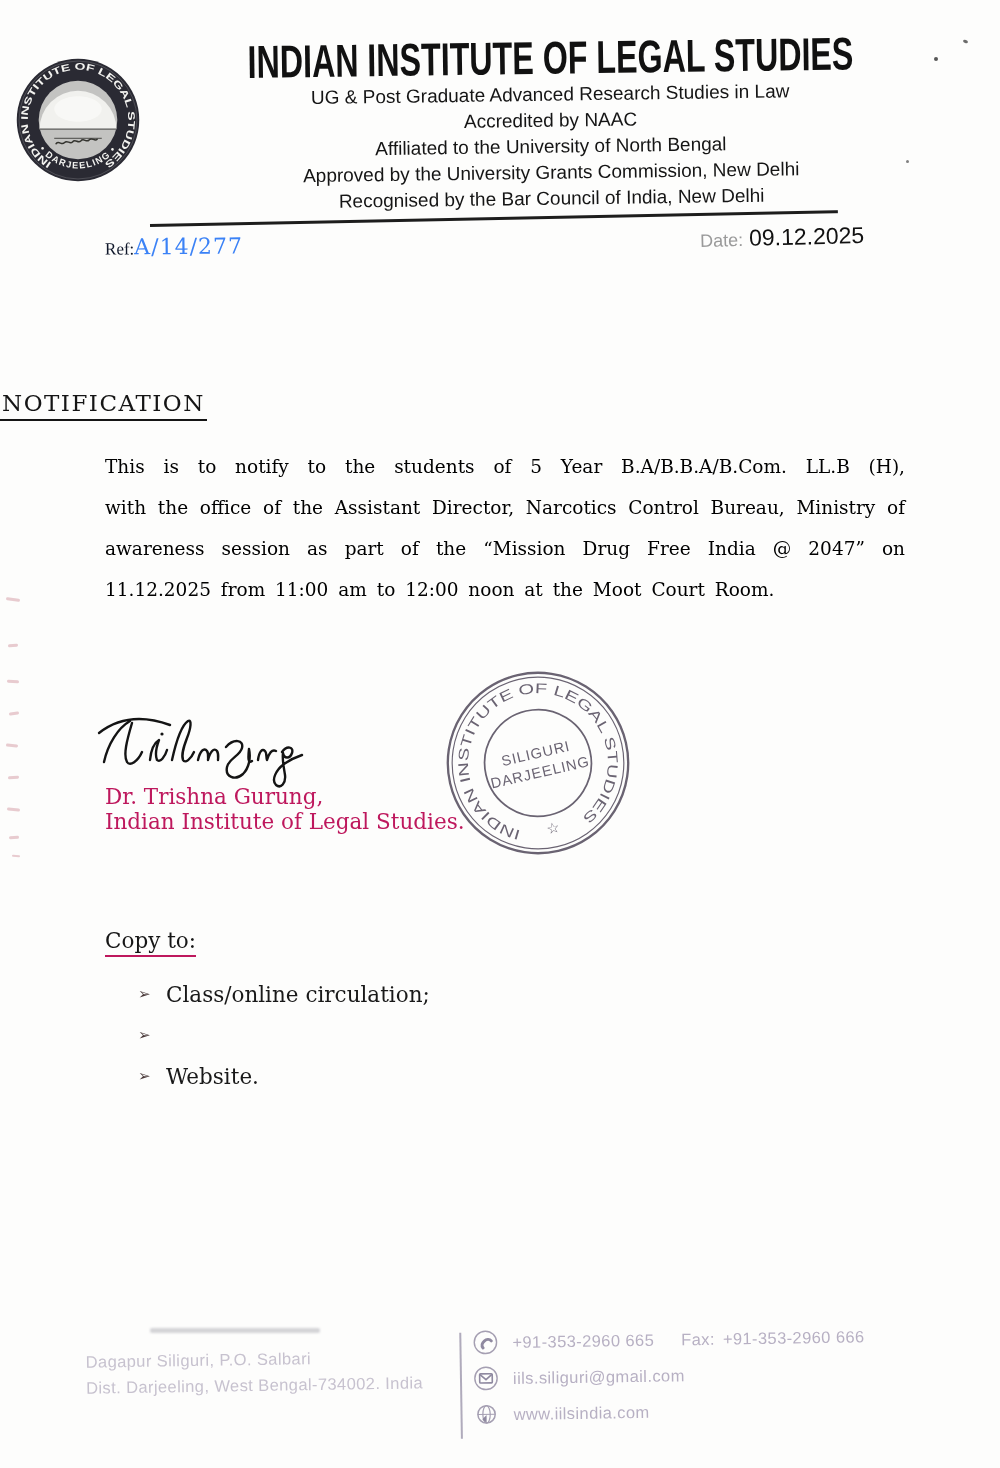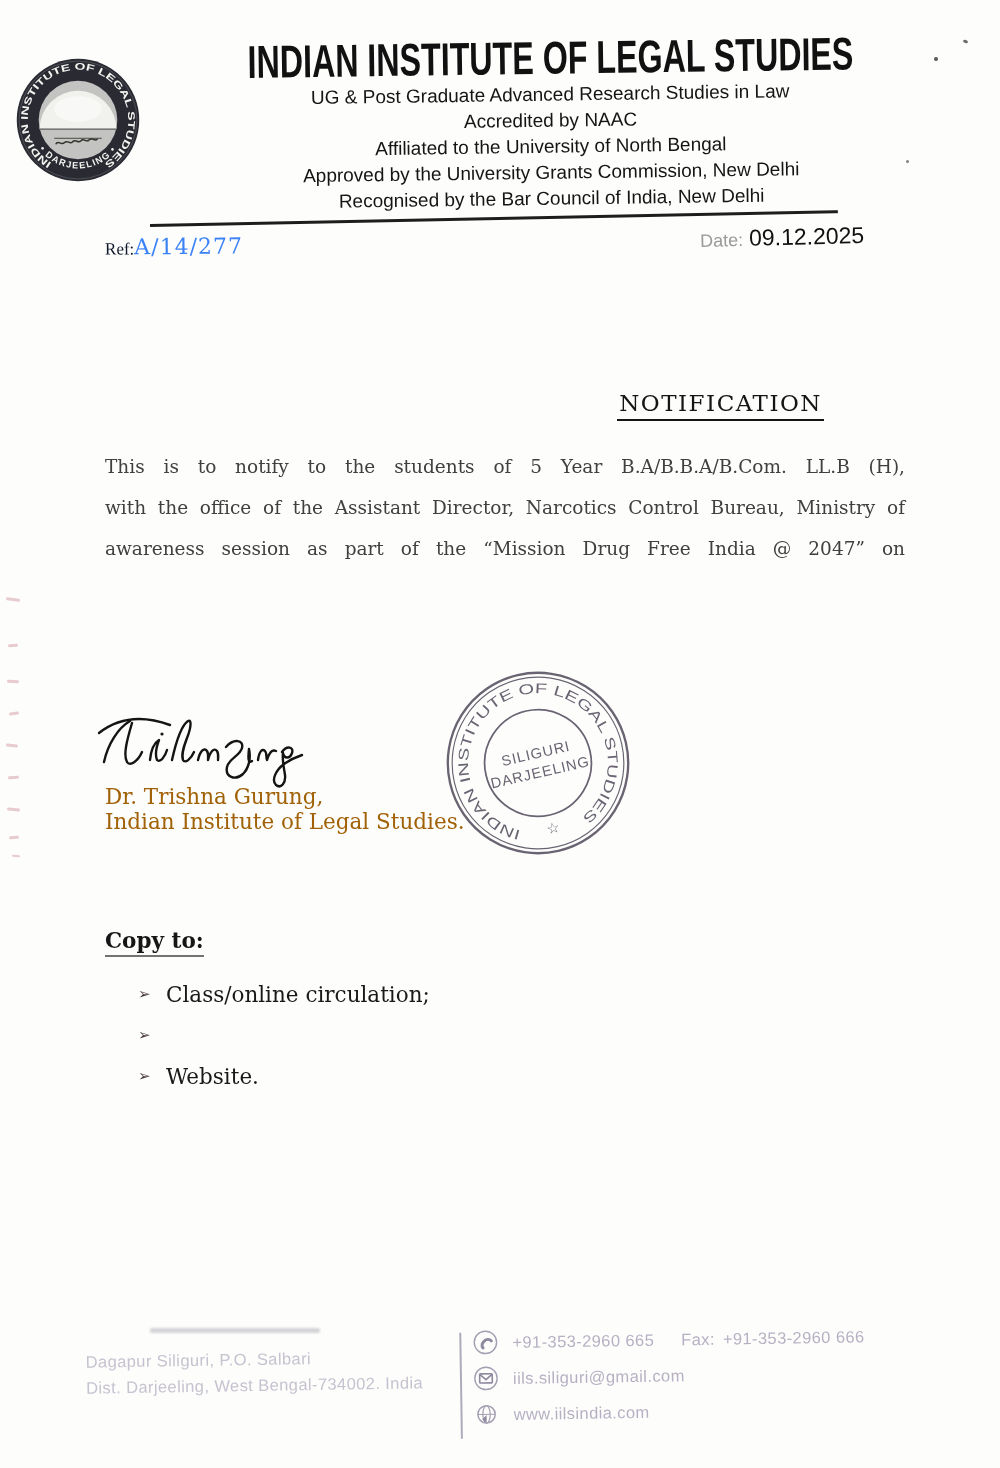--- a/index.html
+++ b/index.html
@@ -19,37 +19,37 @@
 
   
   .refline{left:105px;top:234px;transform:rotate(-0.5deg);}
   .refline .lbl{font-family:Liberation Serif, serif;font-size:17px;color:#0f172a;}
   .refline .val{font-size:22px;color:#3b82f6;margin-left:0;letter-spacing:1px;}
   .dateline{left:700px;top:224px;transform:rotate(-1.4deg);}
   .dateline .lbl{font-family:"Liberation Sans", sans-serif;font-size:18px;color:#9a9a9a;}
   .dateline .val{font-family:"Liberation Sans", sans-serif;font-size:23px;color:#111;margin-left:6px;}
 
   
-  .notif-head{left:0;top:390px;width:824px;text-align:right;}
+  .notif-head{left:0;top:390px;width:824px;text-align:left;}
   .notif-head span{display:inline-block;font-size:23px;letter-spacing:1.5px;color:#151515;
     border-bottom:2.5px solid #151515;padding:0 2px 3px 2px;}
-  .body-text{left:105px;top:446px;width:800px;font-size:18.5px;color:#404040;word-spacing:4px;}
+  .body-text{left:105px;top:446px;width:800px;font-size:18.5px;color:#000000;word-spacing:4px;}
   .body-line{height:41px;line-height:41px;text-align:justify;text-align-last:justify;white-space:normal;}
   .body-line.last{text-align-last:left;}
 
   
   .sig-svg{left:96px;top:700px;}
-  .sig-block{left:105px;top:784px;font-size:21.5px;line-height:25px;color:#a16207;}
+  .sig-block{left:105px;top:784px;font-size:21.5px;line-height:25px;color:#be185d;}
 
   
   .stamp{left:441px;top:666px;width:194px;height:194px;transform:rotate(-13deg);opacity:0.82;}
 
   
   .copyto-head{left:105px;top:928px;font-size:21.5px;color:#161616;}
-  .copyto-head span{border-bottom:2px solid #737373;padding-bottom:2px;font-weight:bold;}
+  .copyto-head span{border-bottom:2px solid #be185d;padding-bottom:2px;}
   .copy-items{left:138px;top:974px;font-size:21.5px;color:#191919;}
   .copy-row{height:41px;line-height:41px;display:flex;align-items:center;}
   .copy-bullet{font-family:"DejaVu Sans", sans-serif;font-size:15px;color:#4a3a3a;width:28px;}
 
   
   .footer{left:0;top:1320px;width:1000px;height:148px;transform:rotate(-0.9deg);transform-origin:left top;}
   .addr{position:absolute;left:85px;top:30px;font-family:"Liberation Sans", sans-serif;
     font-size:16.5px;line-height:26px;color:#c7c2cf;letter-spacing:0.4px;}
   .fdivider{position:absolute;left:459px;top:20px;width:1.6px;height:106px;background:#a29cb0;opacity:0.85;}
   .contact{position:absolute;left:472px;top:12px;}
@@ -110,20 +110,21 @@
   </div>
 
   <div class="abs notif-head">
     <span>NOTIFICATION</span>
   </div>
 
   <div class="abs body-text">
     <div class="body-line">This is to notify to the students of 5 Year B.A/B.B.A/B.Com. LL.B (H),</div>
     <div class="body-line">with the office of the Assistant Director, Narcotics Control Bureau, Ministry of</div>
     <div class="body-line">awareness session as part of the “Mission Drug Free India @ 2047” on</div>
+    <div class="body-line last">11.12.2025 from 11:00 am to 12:00 noon at the Moot Court Room.</div>
   </div>
 
   <svg class="abs sig-svg" width="210" height="95" viewBox="0 0 210 95">
     <g stroke="#141414" stroke-width="2.4" fill="none" stroke-linecap="round" stroke-linejoin="round">
       <path d="M8,62 C12,44 22,28 34,21 M3,33 C26,15 52,17 74,25"></path>
       <path d="M36,23 C31,40 27,55 31,62 C34,67 42,61 46,52 M54,60 C55,50 58,43 63,40 C60,48 59,55 61,60 C64,63 69,57 71,50"></path>
       <path d="M76,60 C80,42 86,25 92,21 C96,19 95,28 91,38 C88,46 85,54 87,60 C89,64 95,59 98,52 M102,60 C104,51 108,47 111,51 C113,54 112,58 112,60 C114,52 118,47 121,51 C123,54 122,58 122,60"></path>
       <path d="M130,47 C138,38 148,40 146,48 C144,56 133,58 131,67 C129,77 139,81 147,74 C153,68 155,58 153,49 C152,58 152,64 156,61"></path>
       <path d="M162,60 C163,52 166,48 169,51 C171,53 170,58 171,60 C173,53 176,49 180,51 M186,52 C191,45 198,47 196,53 C194,59 188,59 187,53 C186,60 188,68 189,75 C190,83 185,89 180,85 C175,80 180,70 188,64 C194,60 200,57 206,55"></path>
     </g>

